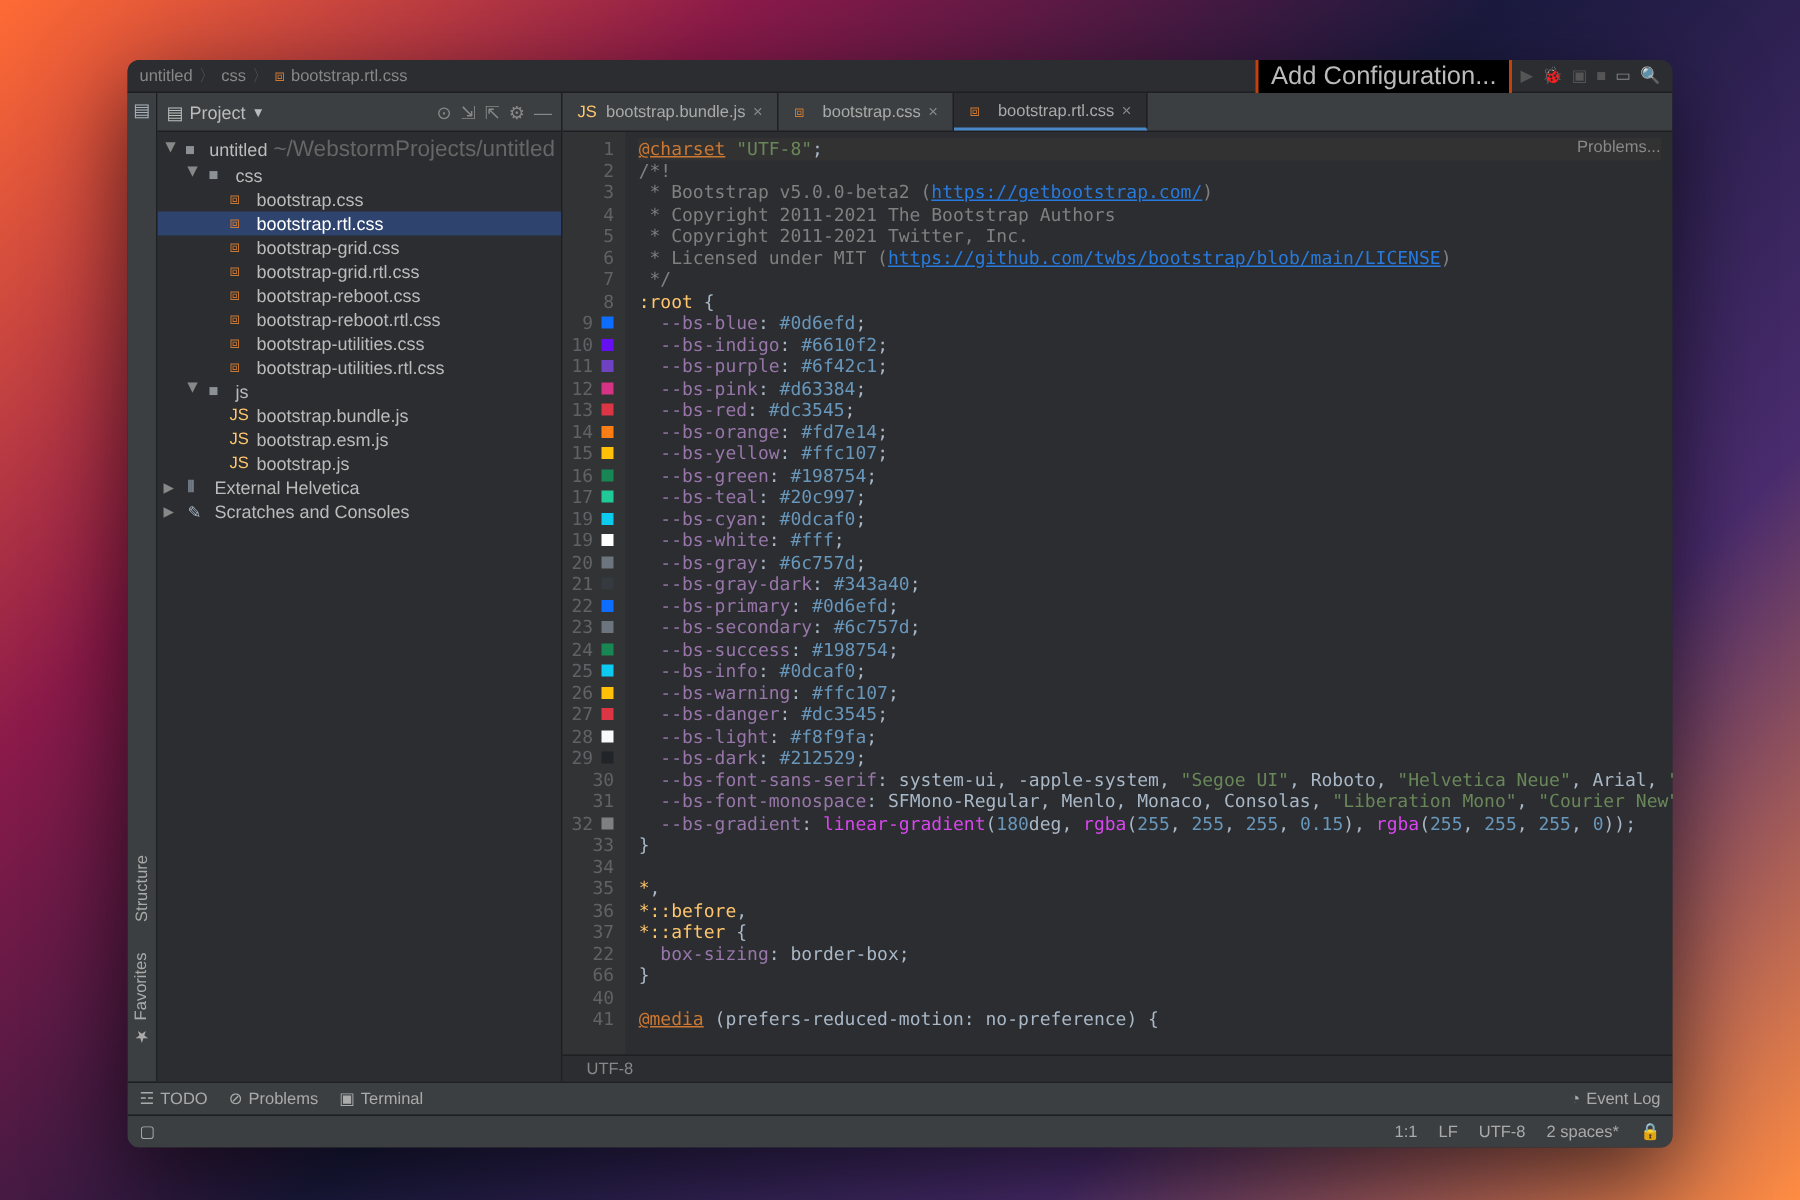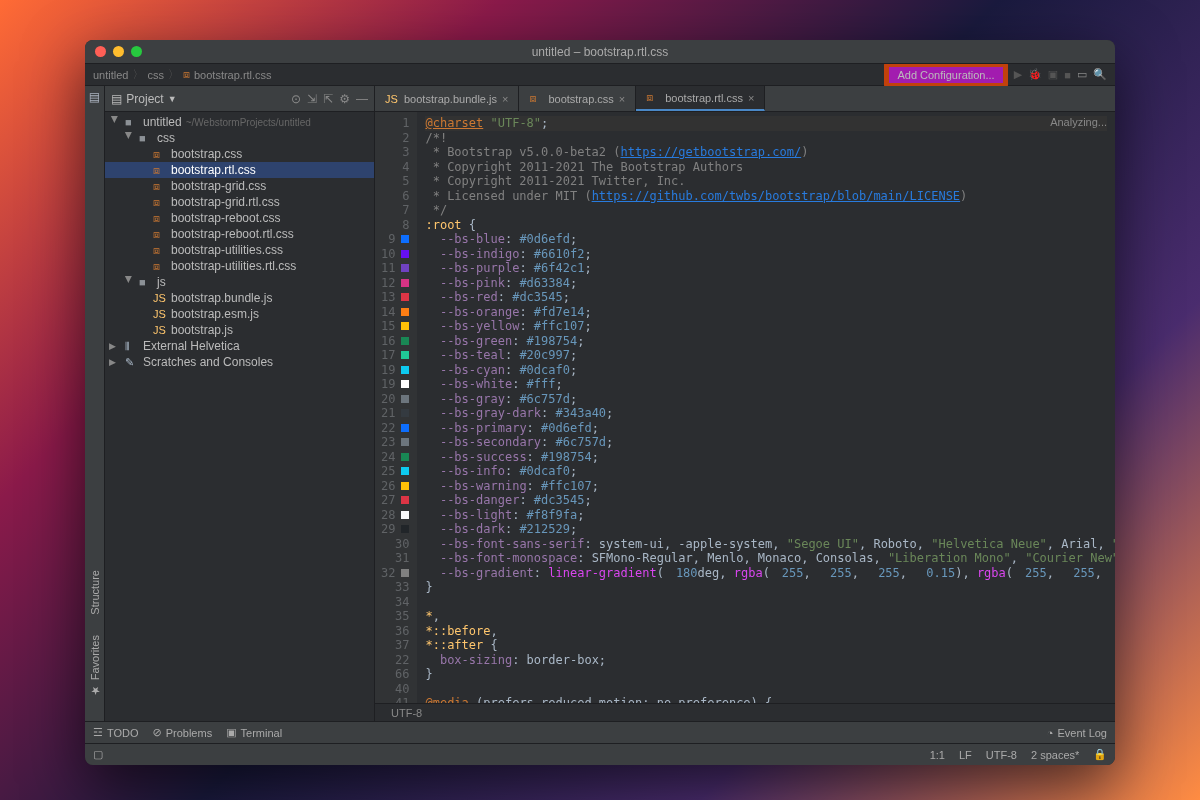--- a/index.html
+++ b/index.html
@@ -39,21 +39,21 @@
 .title { position: absolute; left: 50%; transform: translateX(-50%); color: #aaa; font-size: 12px; }
 .breadcrumb {
   height: 22px; background: #2b2d30; display: flex; align-items: center;
   padding: 0 8px; gap: 4px; color: #888; font-size: 11px;
   border-bottom: 1px solid #1e1f22;
   justify-content: space-between;
 }
 .bc-left { display: flex; align-items: center; gap: 4px; }
 .bc-sep { color: #555; }
 .bc-right { display: flex; align-items: center; gap: 6px; }
-.bc-btn { background: #a21caf; border: 5px solid #c2410c; color: #bbb; padding: 2px 8px; font-size: 11px; border-radius: 3px; }
+.bc-btn { background: #000000; border: 2px solid #c2410c; color: #bbb; padding: 2px 8px; font-size: 17px; border-radius: 3px; }
 .bc-icon { color: #888; }
 .bc-disabled { color: #555; }
 .ico { width: 14px; height: 14px; display: inline-flex; align-items: center; justify-content: center; }
 .main-row { flex: 1; display: flex; overflow: hidden; }
 .left-gutter { width: 20px; background: #3c3f41; border-right: 1px solid #1e1f22; display: flex; flex-direction: column; align-items:center; padding-top:4px; gap:20px; }
 .vert-label { writing-mode: vertical-rl; transform: rotate(180deg); color:#aaa; font-size:11px; display:flex; align-items:center; gap:4px; }
 .project-panel { width: 270px; background: #2b2d30; border-right: 1px solid #1e1f22; display:flex; flex-direction:column; }
 .panel-header { height: 26px; display: flex; align-items: center; justify-content: space-between; padding: 0 6px; border-bottom: 1px solid #1e1f22; background:#3c3f41; }
 .panel-title { display:flex; align-items:center; gap:4px; color:#bbb; font-size:12px; font-weight:500; }
 .panel-tools { display:flex; gap:6px; color:#888; font-size:12px; }
@@ -63,63 +63,55 @@
 .chev { width:12px; transform: rotate(0); color:#888; font-size:9px; }
 .chev.down { transform: rotate(90deg); }
 .tree-icon { width:14px; font-size:11px; }
 .folder { color:#8c9196; }
 .css-file { color:#cc7832; }
 .js-file { color:#ffc66d; }
 .lib-icon { color:#a9b7c6; }
 .indent-0 { padding-left: 4px; }
 .indent-1 { padding-left: 18px; }
 .indent-2 { padding-left: 32px; }
-.path-suffix { color:#666; font-size:10px;text-align:center; }
+.path-suffix { color:#666; font-size:15px;text-align:center; }
 
 .editor-area { flex:1; display:flex; flex-direction:column; background:#2b2d30; overflow:hidden; }
 .tabs { height:26px; background:#3c3f41; display:flex; align-items:stretch; border-bottom:1px solid #1e1f22; }
 .tab { display:flex; align-items:center; gap:5px; padding:0 10px; color:#aaa; font-size:11px; border-right:1px solid #1e1f22; }
 .tab.active { background:#2b2d30; border-bottom:2px solid #4a88c7; }
 .tab-close { color:#888; font-size:11px; }
 .editor-body { flex:1; display:flex; overflow:hidden; position:relative; }
 .gutter { text-align:right; padding:4px 8px 4px 6px; color:#606366; font-family: Menlo, Monaco, Consolas, monospace; font-size:12px; user-select:none; background:#313335; line-height:14.5px; }
 .gutter .ln { display:flex; align-items:center; justify-content:flex-end; height:14.5px; gap:6px; }
 .marker { width:8px; height:8px; display:inline-block; }
 .code { flex:1; overflow:auto; padding:4px 8px; font-family: Menlo, Monaco, Consolas, monospace; font-size:12px; line-height:14.5px; color:#a9b7c6; white-space:pre; }
 .code .line { height:14.5px; }
 .kw { color:#cc7832;text-decoration:underline; }
 .str { color:#6a8759; }
 .cmt { color:#808080; }
 .url { color:#287bde; text-decoration:underline; }
 .sel { color:#ffc66d; }
 .prop { color:#9876aa; }
 .hex { color:#6897bb; }
-.num { color:#6897bb;margin-left:12px; }
+.num { color:#6897bb; }
 .id { color:#a9b7c6; }
 .fn { color:#d946ef; }
 .caret-bg { background: #323232; }
 .editor-overlay { position:absolute; top:4px; right:8px; color:#888; font-size:11px; }
 .status { height:22px; background:#3c3f41; border-top:1px solid #1e1f22; display:flex; align-items:center; padding:0 8px; justify-content:space-between; color:#aaa; font-size:11px; }
 .status-left,.status-right { display:flex; align-items:center; gap:14px; }
 .bottom-toolbar { height:22px; background:#3c3f41; border-top:1px solid #1e1f22; display:flex; align-items:center; padding:0 8px; justify-content:space-between; color:#aaa; font-size:11px; }
 .tw-item { display:flex; align-items:center; gap:4px; }
 .enc-path { height:18px; padding-left:16px; color:#888; font-size:11px; display:flex; align-items:center; border-top:1px solid #1e1f22; background:#2b2d30; }
 </style>
 </head>
 <body>
 
 <div class="window">
-  <div class="titlebar">
-    <div class="traffic">
-      <span class="tl-close"></span>
-      <span class="tl-min"></span>
-      <span class="tl-max"></span>
-    </div>
-    <div class="title">untitled – bootstrap.rtl.css</div>
-  </div>
 
   <div class="breadcrumb">
     <div class="bc-left">
       <span>untitled</span>
       <span class="bc-sep">〉</span>
       <span>css</span>
       <span class="bc-sep">〉</span>
       <span class="css-file">⧈</span>
       <span>bootstrap.rtl.css</span>
     </div>
@@ -405,21 +397,21 @@
               <span>66</span>
             </div>
             <div class="ln">
               <span>40</span>
             </div>
             <div class="ln">
               <span>41</span>
             </div>
           </div>
         <div class="code" id="code"><div class="line caret-bg"><span class="kw">@charset</span> <span class="str">"UTF-8"</span>;</div><div class="line"><span class="cmt">/*!</span></div><div class="line"><span class="cmt"> * Bootstrap v5.0.0-beta2 (</span><span class="url">https://getbootstrap.com/</span><span class="cmt">)</span></div><div class="line"><span class="cmt"> * Copyright 2011-2021 The Bootstrap Authors</span></div><div class="line"><span class="cmt"> * Copyright 2011-2021 Twitter, Inc.</span></div><div class="line"><span class="cmt"> * Licensed under MIT (</span><span class="url">https://github.com/twbs/bootstrap/blob/main/LICENSE</span><span class="cmt">)</span></div><div class="line"><span class="cmt"> */</span></div><div class="line"><span class="sel">:root</span> {</div><div class="line">  <span class="prop">--bs-blue</span>: <span class="hex">#0d6efd</span>;</div><div class="line">  <span class="prop">--bs-indigo</span>: <span class="hex">#6610f2</span>;</div><div class="line">  <span class="prop">--bs-purple</span>: <span class="hex">#6f42c1</span>;</div><div class="line">  <span class="prop">--bs-pink</span>: <span class="hex">#d63384</span>;</div><div class="line">  <span class="prop">--bs-red</span>: <span class="hex">#dc3545</span>;</div><div class="line">  <span class="prop">--bs-orange</span>: <span class="hex">#fd7e14</span>;</div><div class="line">  <span class="prop">--bs-yellow</span>: <span class="hex">#ffc107</span>;</div><div class="line">  <span class="prop">--bs-green</span>: <span class="hex">#198754</span>;</div><div class="line">  <span class="prop">--bs-teal</span>: <span class="hex">#20c997</span>;</div><div class="line">  <span class="prop">--bs-cyan</span>: <span class="hex">#0dcaf0</span>;</div><div class="line">  <span class="prop">--bs-white</span>: <span class="hex">#fff</span>;</div><div class="line">  <span class="prop">--bs-gray</span>: <span class="hex">#6c757d</span>;</div><div class="line">  <span class="prop">--bs-gray-dark</span>: <span class="hex">#343a40</span>;</div><div class="line">  <span class="prop">--bs-primary</span>: <span class="hex">#0d6efd</span>;</div><div class="line">  <span class="prop">--bs-secondary</span>: <span class="hex">#6c757d</span>;</div><div class="line">  <span class="prop">--bs-success</span>: <span class="hex">#198754</span>;</div><div class="line">  <span class="prop">--bs-info</span>: <span class="hex">#0dcaf0</span>;</div><div class="line">  <span class="prop">--bs-warning</span>: <span class="hex">#ffc107</span>;</div><div class="line">  <span class="prop">--bs-danger</span>: <span class="hex">#dc3545</span>;</div><div class="line">  <span class="prop">--bs-light</span>: <span class="hex">#f8f9fa</span>;</div><div class="line">  <span class="prop">--bs-dark</span>: <span class="hex">#212529</span>;</div><div class="line">  <span class="prop">--bs-font-sans-serif</span>: <span class="id">system-ui</span>, <span class="id">-apple-system</span>, <span class="str">"Segoe UI"</span>, <span class="id">Roboto</span>, <span class="str">"Helvetica Neue"</span>, <span class="id">Arial</span>, <span class="str">"Noto Sans"</span>, </div><div class="line">  <span class="prop">--bs-font-monospace</span>: <span class="id">SFMono-Regular</span>, <span class="id">Menlo</span>, <span class="id">Monaco</span>, <span class="id">Consolas</span>, <span class="str">"Liberation Mono"</span>, <span class="str">"Courier New"</span>, ;</div><div class="line">  <span class="prop">--bs-gradient</span>: <span class="fn">linear-gradient</span>(<span class="num">180</span><span class="id">deg</span>, <span class="fn">rgba</span>(<span class="num">255</span>, <span class="num">255</span>, <span class="num">255</span>, <span class="num">0.15</span>), <span class="fn">rgba</span>(<span class="num">255</span>, <span class="num">255</span>, <span class="num">255</span>, <span class="num">0</span>));</div><div class="line">}</div><div class="line">&nbsp;</div><div class="line"><span class="sel">*</span>,</div><div class="line"><span class="sel">*::before</span>,</div><div class="line"><span class="sel">*::after</span> {</div><div class="line">  <span class="prop">box-sizing</span>: <span class="id">border-box</span>;</div><div class="line">}</div><div class="line">&nbsp;</div><div class="line"><span class="kw">@media</span> (<span class="id">prefers-reduced-motion</span>: <span class="id">no-preference</span>) {</div></div>
-        <div class="editor-overlay">Analyzing...</div>
+        <div class="editor-overlay">Problems...</div>
       </div>
       <div class="enc-path">UTF-8</div>
     </div>
   </div>
 
   <div class="bottom-toolbar">
     <div class="status-left">
       <span class="tw-item">☲ <span>TODO</span></span>
       <span class="tw-item">⊘ <span>Problems</span></span>
       <span class="tw-item">▣ <span>Terminal</span></span>

